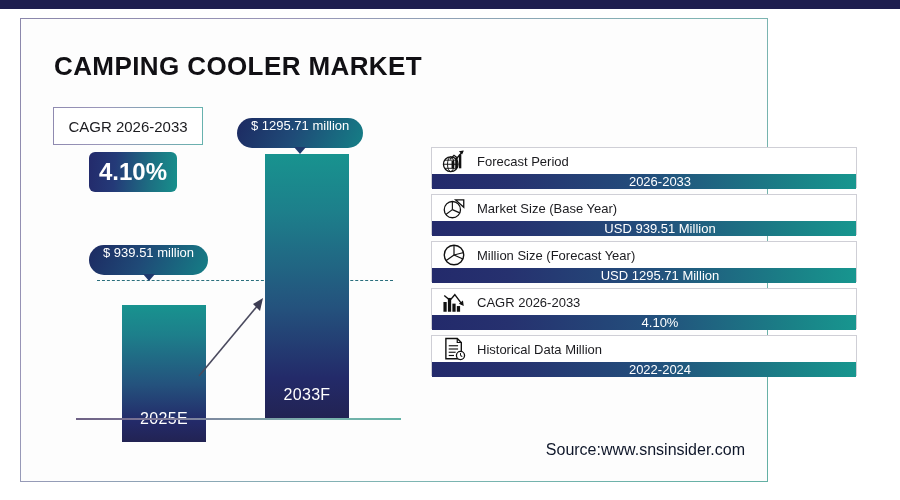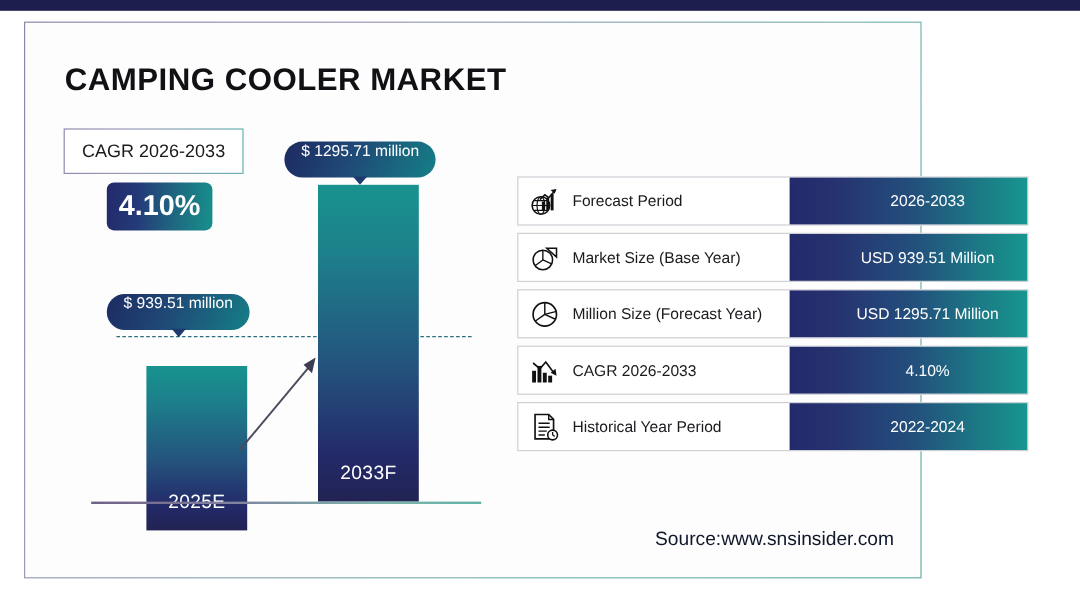--- a/index.html
+++ b/index.html
@@ -103,20 +103,21 @@
   }
 
   
   #spec-table {
     position:absolute; left:410px; top:128px; width:426px;
   }
   .spec-row {
     display:flex; height:41px; margin-bottom:6px;
     border:1px solid #cfcfd6;
     background:#ffffff;
+    flex-direction:column;
   }
   .spec-label-cell {
     width:226px; display:flex; align-items:center; gap:10px;
     padding-left:9px; flex:none;
   }
   .spec-icon { width:26px; height:26px; flex:none; display:block; }
   .spec-label-text { font-size:13px; color:#1b1b1f; white-space:nowrap; }
   .spec-value-cell {
     flex:1; display:flex; align-items:center; justify-content:center;
     background-image:linear-gradient(90deg,#232a6b 0%,#26316f 18%,#234f7c 52%,#1a8187 85%,#17968f 100%);
@@ -258,21 +259,21 @@
             <path d="M6 3 H20 L25 8 V28 H6 Z" fill="none" stroke="#111" stroke-width="1.7"></path>
             <path d="M20 3 V8 H25" fill="none" stroke="#111" stroke-width="1.5"></path>
             <line x1="9.5" y1="12" x2="21" y2="12" stroke="#111" stroke-width="1.4"></line>
             <line x1="9.5" y1="16" x2="21" y2="16" stroke="#111" stroke-width="1.4"></line>
             <line x1="9.5" y1="20" x2="18" y2="20" stroke="#111" stroke-width="1.4"></line>
             <line x1="9.5" y1="24" x2="16" y2="24" stroke="#111" stroke-width="1.4"></line>
             <circle cx="24" cy="24" r="5" fill="#fff" stroke="#111" stroke-width="1.6"></circle>
             <line x1="24" y1="24" x2="24" y2="21" stroke="#111" stroke-width="1.3"></line>
             <line x1="24" y1="24" x2="26.2" y2="25.4" stroke="#111" stroke-width="1.3"></line>
           </svg>
-          <span class="spec-label-text">Historical Year Period</span>
+          <span class="spec-label-text">Historical Data Million</span>
         </div>
         <div class="spec-value-cell">
           <span class="spec-value-text">2022-2024</span>
         </div>
       </div>
 
     </div>
 
     <div id="source-text">Source:www.snsinsider.com</div>
 

